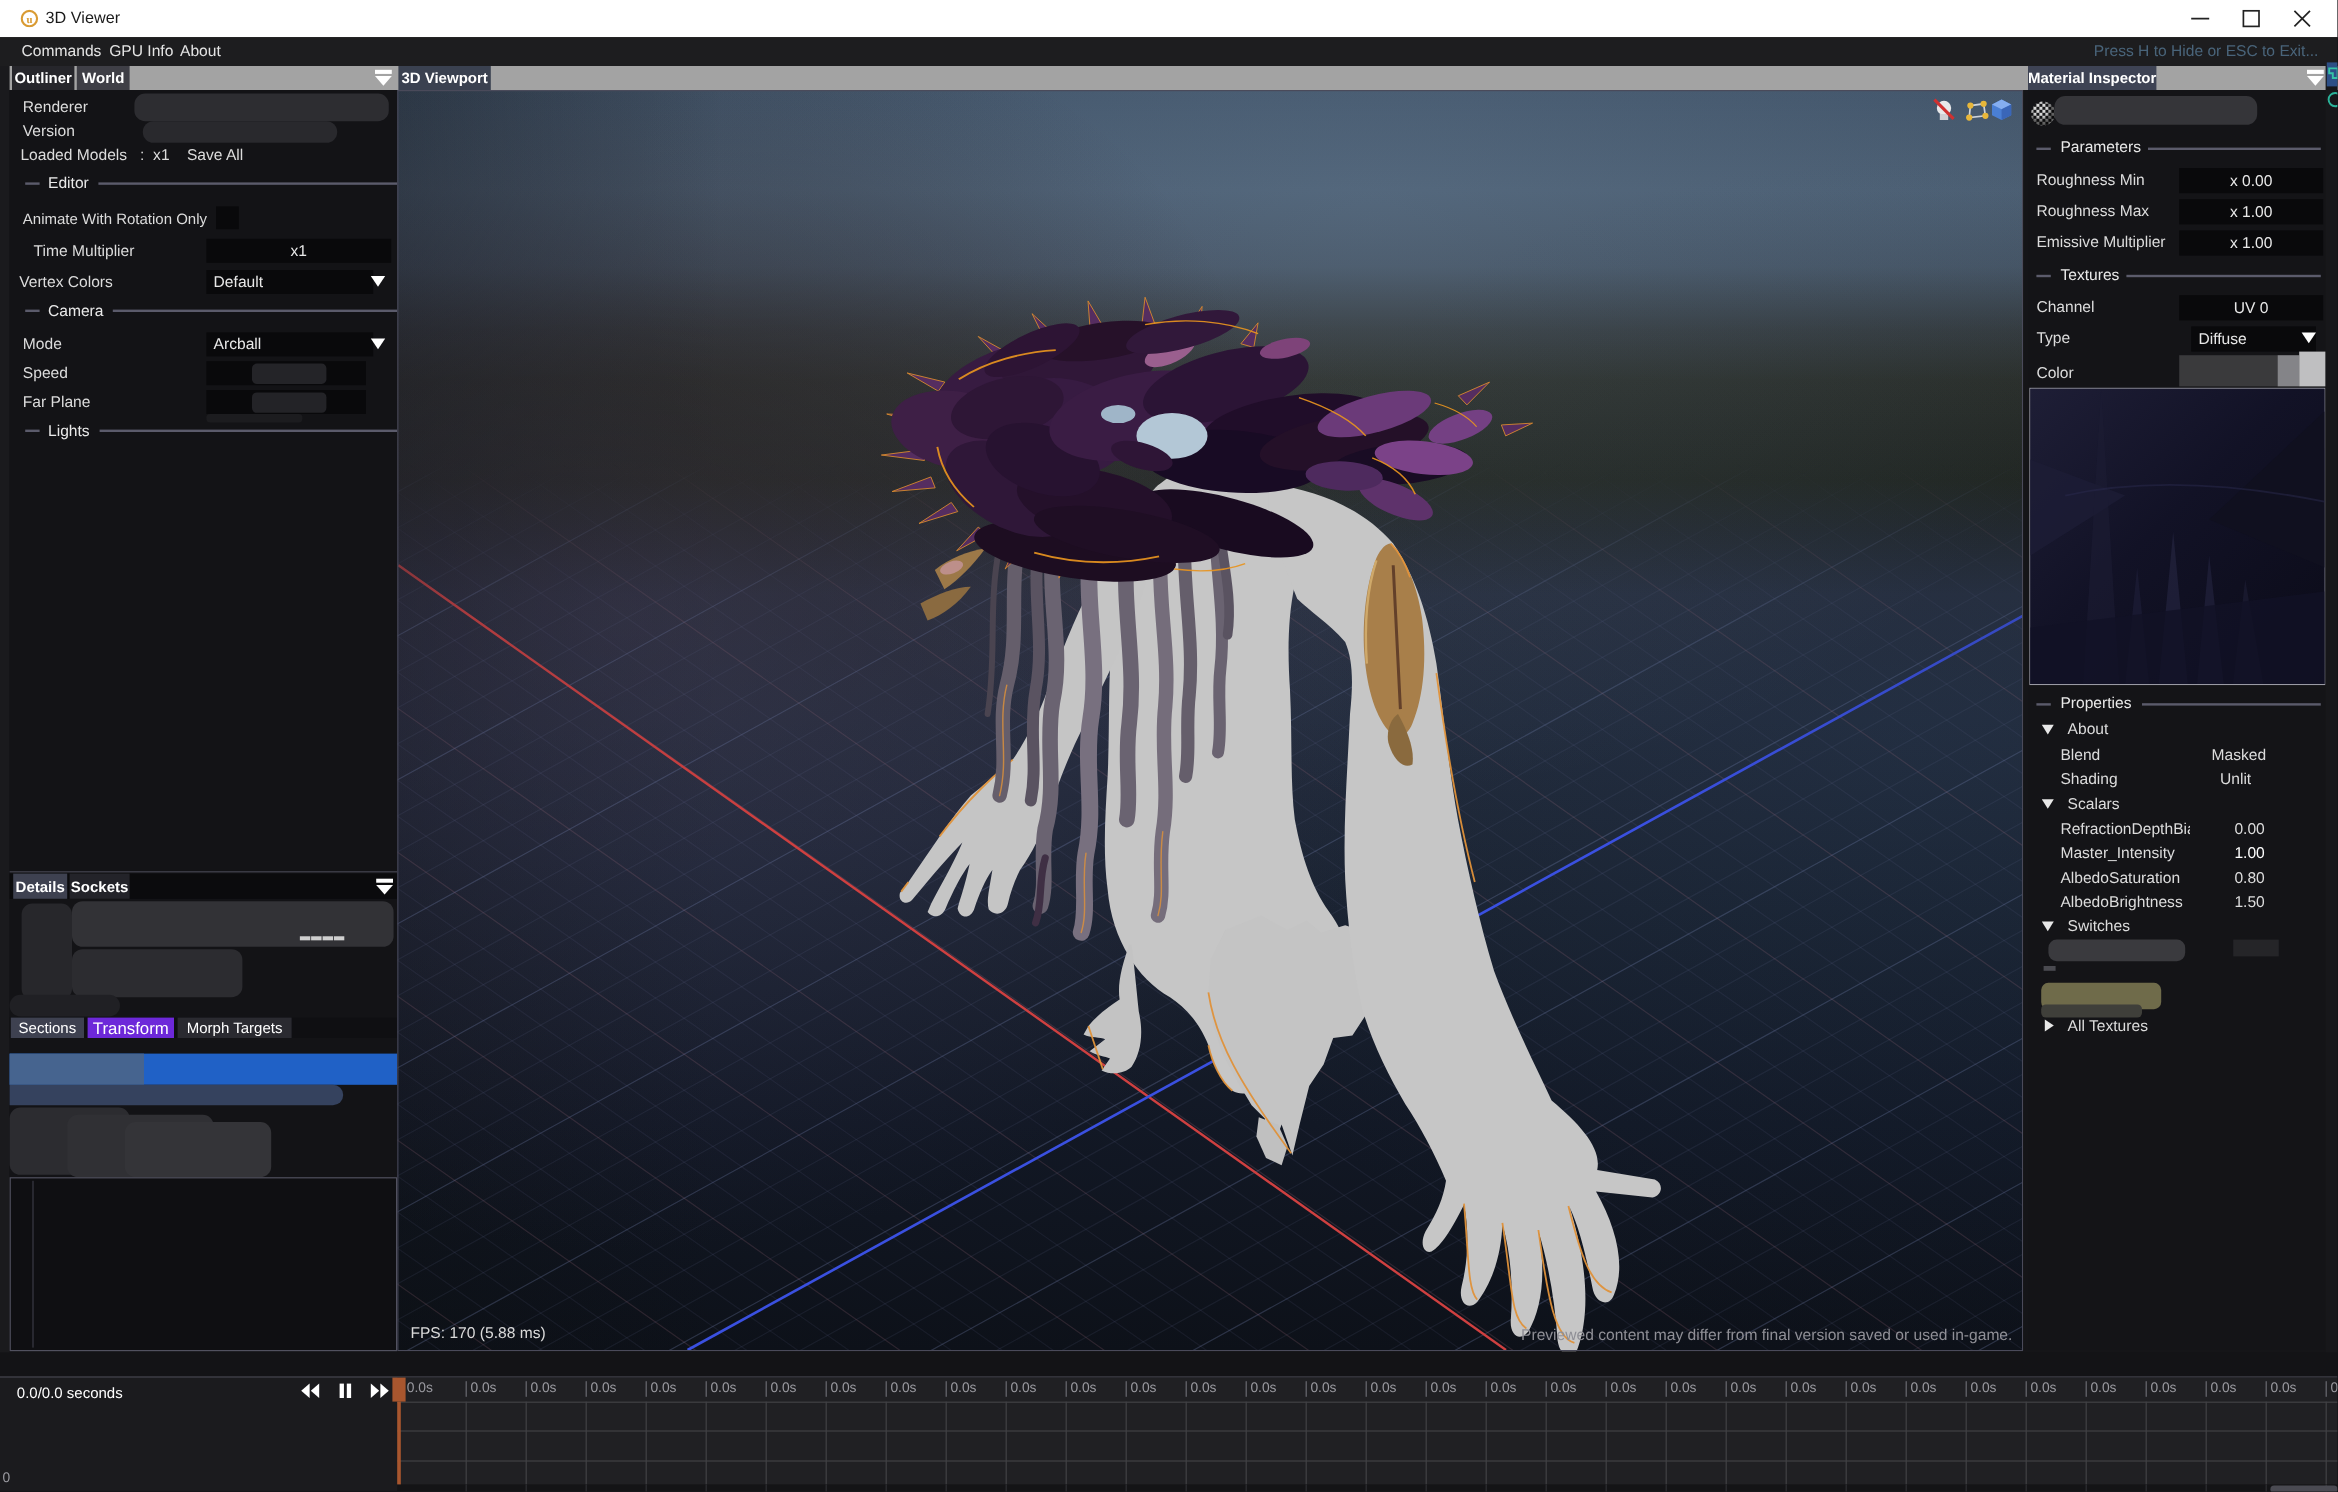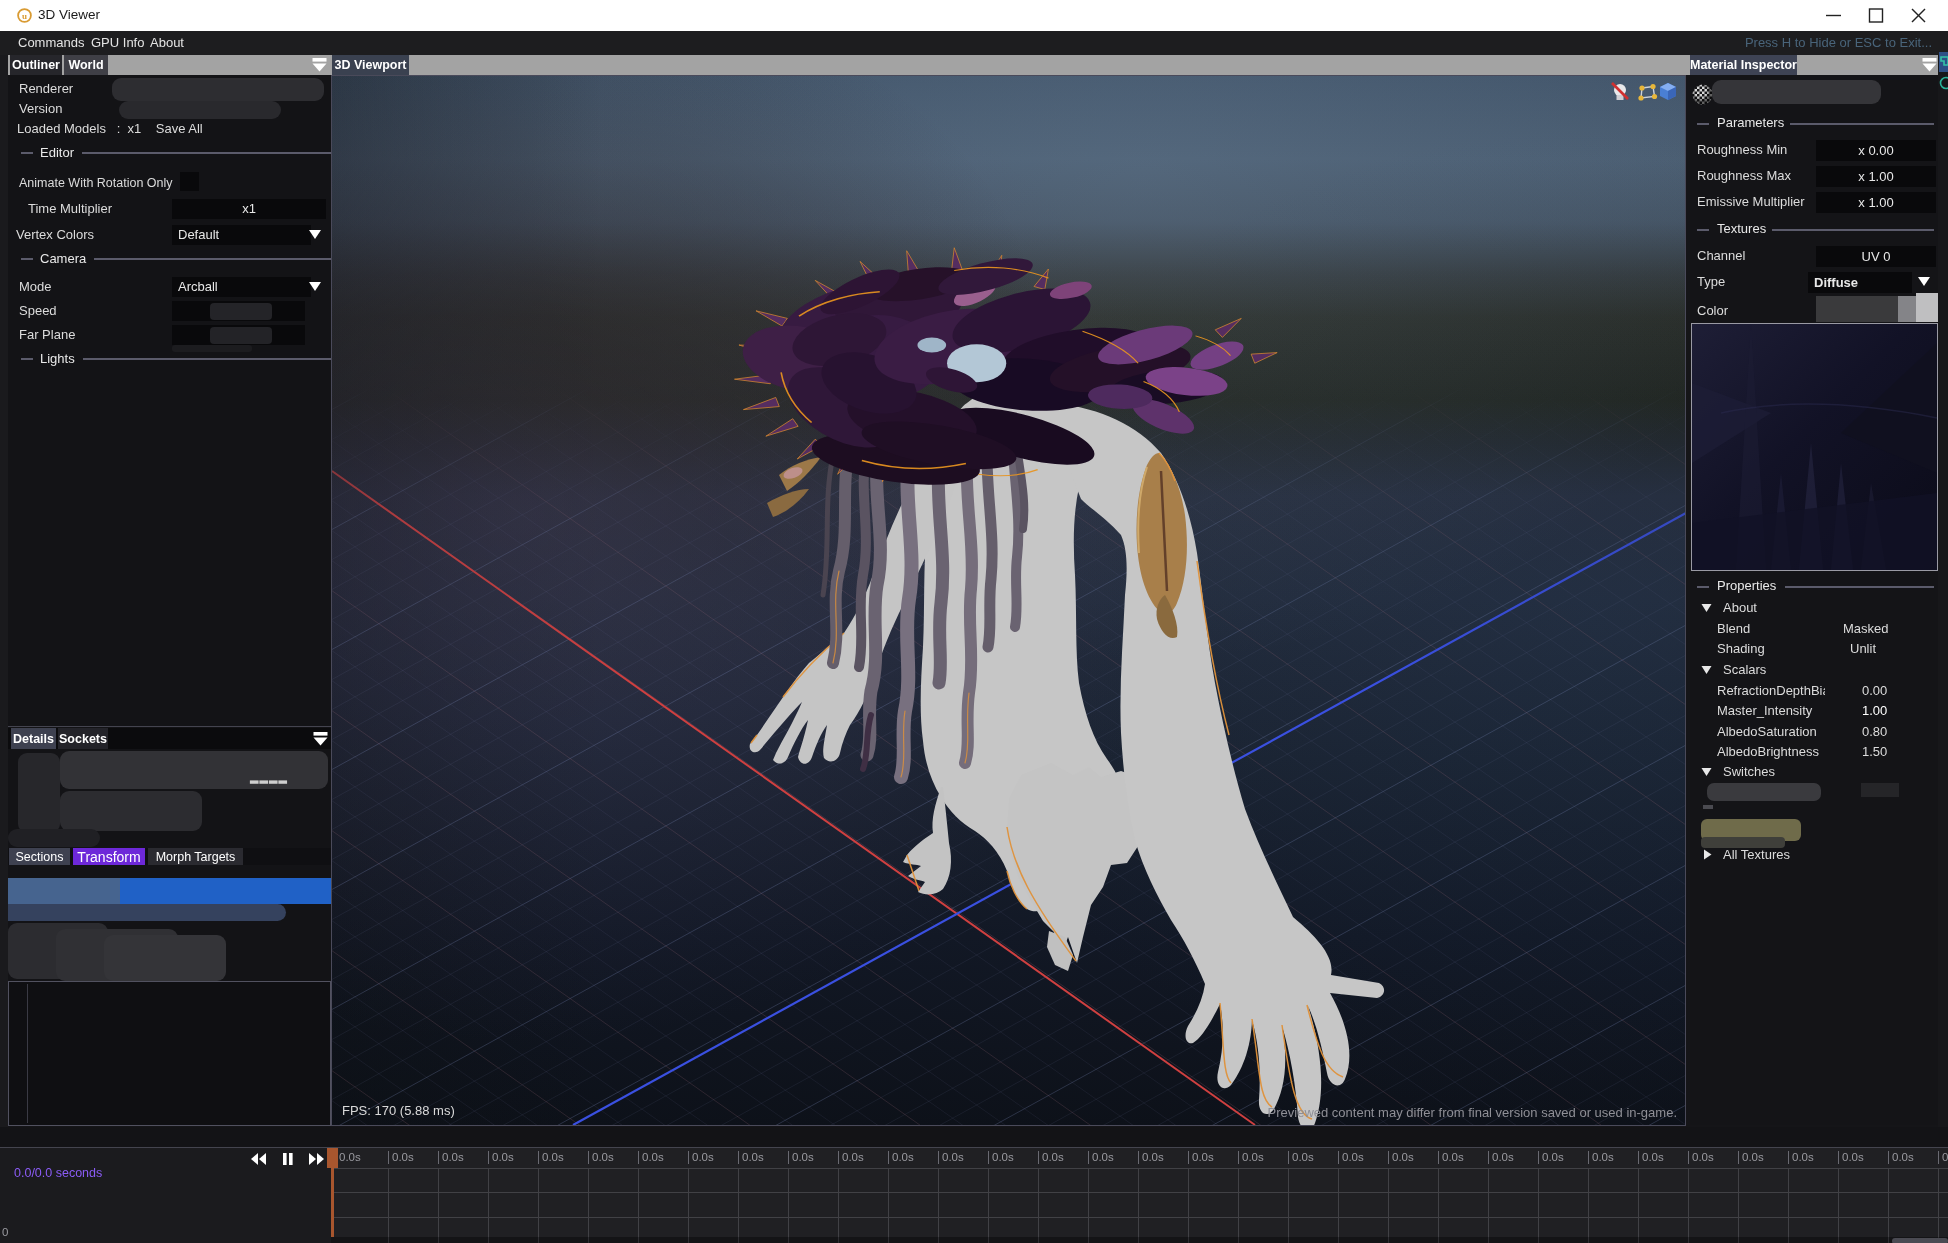--- a/index.html
+++ b/index.html
@@ -498,21 +498,21 @@
 <div class="abs" style="left:7px;top:93px;color:#dcdcdc;font-size:13px;line-height:16px;white-space:nowrap;">Roughness Max</div>
 <div class="box abs" style="left:126px;top:91px;width:120px;height:21px;text-align:center;line-height:21px;">x 1.00</div>
 <div class="abs" style="left:7px;top:119px;color:#dcdcdc;font-size:13px;line-height:16px;white-space:nowrap;">Emissive Multiplier</div>
 <div class="box abs" style="left:126px;top:117px;width:120px;height:21px;text-align:center;line-height:21px;">x 1.00</div>
 <div class="abs" style="left:7px;top:154px;width:12px;height:2px;background:#5b5b6b;"></div>
 <div class="abs" style="left:27px;top:146px;color:#e9e9e9;font-size:13px;line-height:16px;white-space:nowrap;">Textures</div>
 <div class="abs" style="left:82px;top:154px;right:4px;height:2px;background:#5b5b6b;"></div>
 <div class="abs" style="left:7px;top:173px;color:#dcdcdc;font-size:13px;line-height:16px;white-space:nowrap;">Channel</div>
 <div class="box abs" style="left:126px;top:171px;width:120px;height:21px;text-align:center;line-height:21px;">UV 0</div>
 <div class="abs" style="left:7px;top:199px;color:#dcdcdc;font-size:13px;line-height:16px;white-space:nowrap;">Type</div>
-<div class="box abs" style="left:118px;top:197px;width:98px;height:21px;padding-left:6px;line-height:21px;font-weight:bold;">Diffuse</div>
+<div class="box abs" style="left:136px;top:197px;width:98px;height:21px;padding-left:6px;line-height:21px;">Diffuse</div>
 <div class="tri-w abs" style="left:228px;top:202px;"></div>
 <div class="abs" style="left:7px;top:228px;color:#dcdcdc;font-size:13px;line-height:16px;white-space:nowrap;">Color</div>
 <div class="abs" style="left:126px;top:221px;width:82px;height:26px;background:#3a3a3c;"></div>
 <div class="abs" style="left:208px;top:221px;width:18px;height:26px;background:#848488;"></div>
 <div class="abs" style="left:226px;top:218px;width:22px;height:29px;background:#bfbfc1;"></div>
 <svg class="abs" style="left:1px;top:248px;" width="247" height="248" viewBox="0 0 247 248">
 <rect x="0.5" y="0.5" width="246" height="247" fill="#15152a" stroke="#9a9aa4"></rect>
 <defs>
         <linearGradient id="tp" x1="0" y1="0" x2="1" y2="1">
 <stop offset="0" stop-color="#1e1e36"></stop>
@@ -577,21 +577,21 @@
   </div>
   <div class="abs" style="left:1px;top:20px;width:9px;height:16px;">
     <svg width="9" height="16" viewBox="0 0 9 16">
         <circle cx="7" cy="8" r="5.5" fill="none" stroke="#2ab39a" stroke-width="1.6"></circle>
       </svg>
   </div>
 </div>
 
 <div class="abs" style="left:0;top:1127px;width:1948px;height:116px;background:#131316;">
   <div class="abs" style="left:0;top:20px;width:1948px;height:96px;background:#1b1b1e;border-top:1px solid #44444e;">
-<div class="abs lbl" style="left:14px;top:3px;color:#8b5cf6;font-size:12.5px;margin-top:12px;">0.0/0.0 seconds</div>
+<div class="abs lbl" style="left:14px;top:3px;color:#ffffff;font-size:12.5px;">0.0/0.0 seconds</div>
 <svg class="abs" style="left:250px;top:4px;" width="75" height="14" viewBox="0 0 75 14">
 <path d="M8 1 L8 13 L1 7 Z" fill="#fff"></path>
         <path d="M16 1 L16 13 L9 7 Z" fill="#fff"></path>
 <rect x="33" y="1" width="3.6" height="12" fill="#fff"></rect>
         <rect x="39" y="1" width="3.6" height="12" fill="#fff"></rect>
 <path d="M59 1 L59 13 L66 7 Z" fill="#fff"></path>
         <path d="M67 1 L67 13 L74 7 Z" fill="#fff"></path>
       </svg>
 <div class="abs" style="left:331px;top:0;width:1617px;height:96px;background:#202023;">
 <div class="abs" style="left:57px;top:3px;width:1px;height:13px;background:#6a6a72;"></div>

